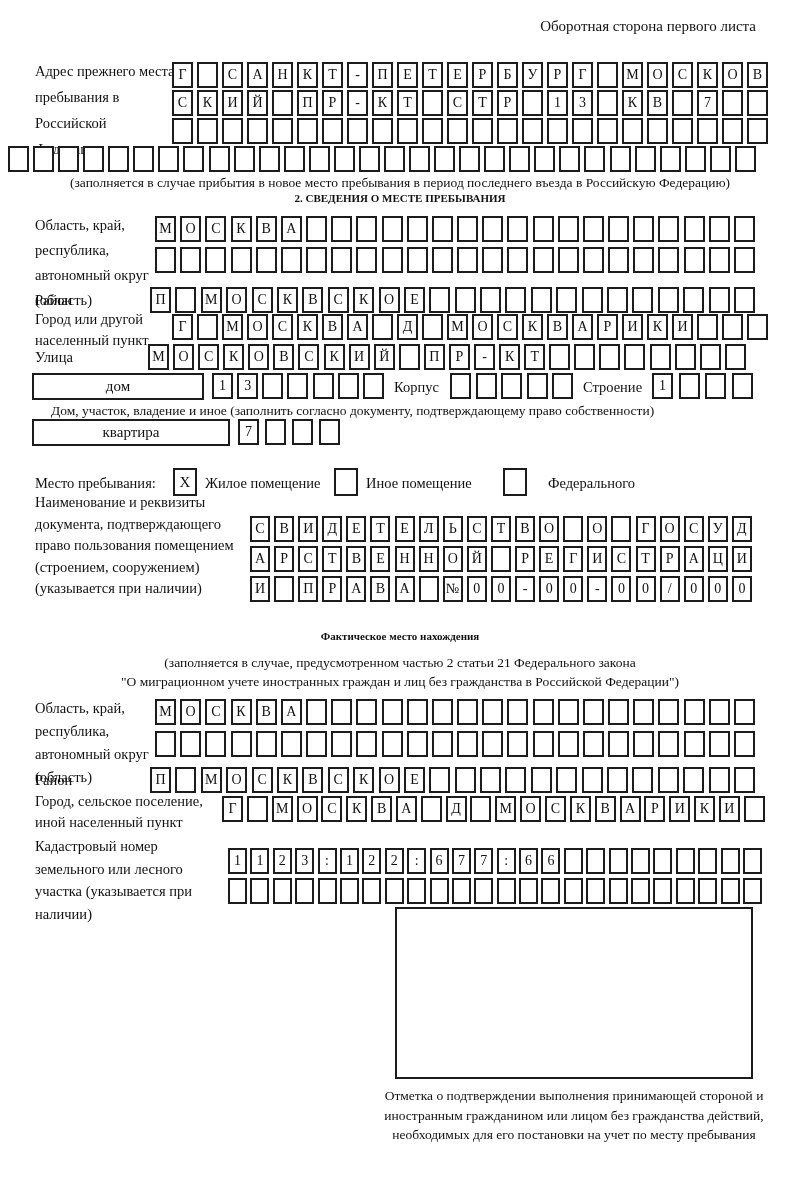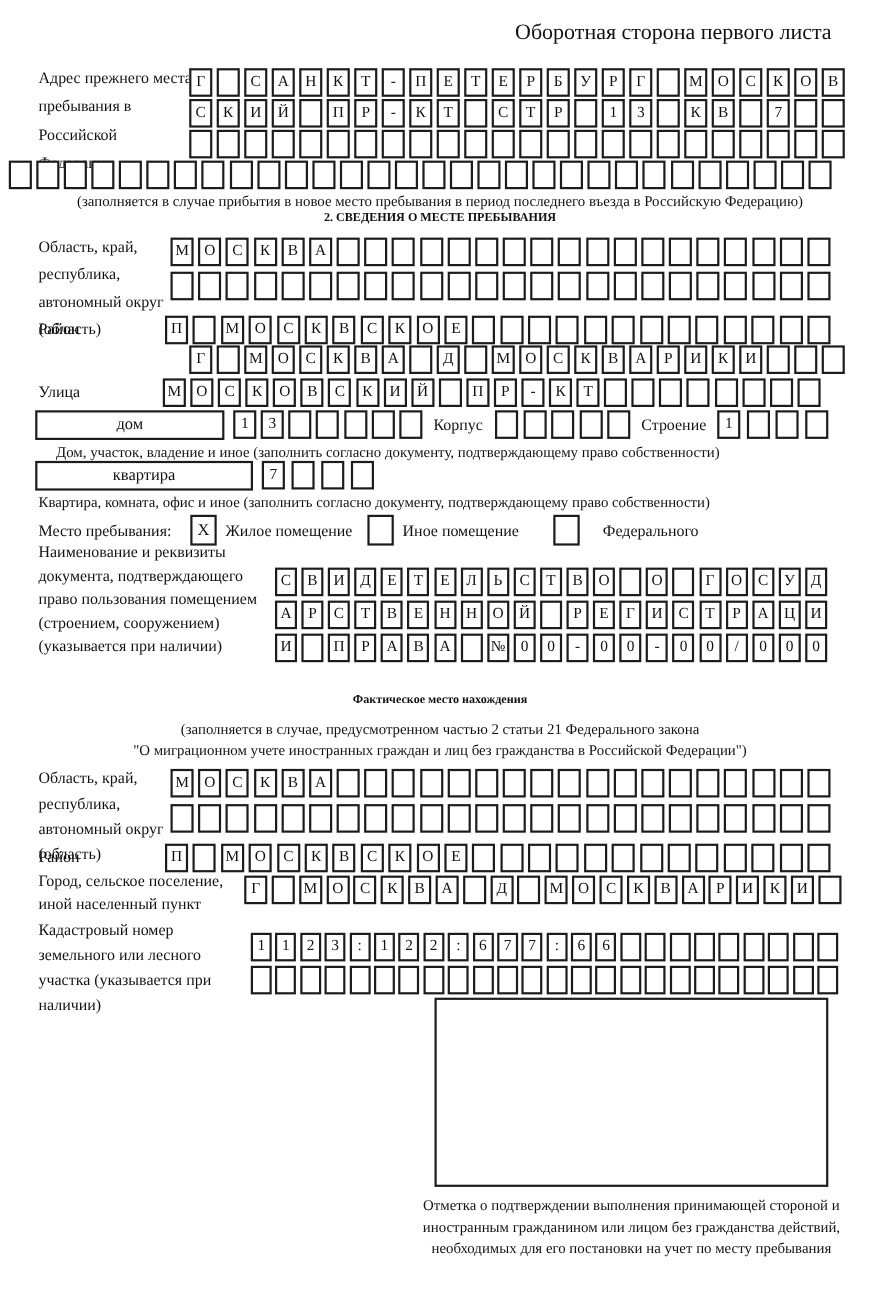--- a/index.html
+++ b/index.html
@@ -1,19 +1,19 @@
 <!DOCTYPE html>
 <html><head>
 <meta charset="utf-8">
 <style>
   html,body{margin:0;padding:0;background:#e8e8e8;}
   .page{position:relative;width:800px;height:1180px;background:#ffffff;margin:0 auto;
         font-family:"Liberation Serif","DejaVu Serif",serif;color:#111;overflow:hidden;}
   .abs{position:absolute;}
-  .note{font-size:20px;}
+  .note{font-size:15px;}
   .lbl{font-size:14.5px;line-height:26px;}
   .lbl.tight{line-height:21px;}
   .cap{font-size:13.5px;}
   .center{text-align:center;width:800px;left:0;}
   .sect-title{font-weight:bold;font-size:11px;}
   .cellrow{display:flex;justify-content:space-between;}
   .cell{width:21px;height:26px;border:2px solid #1c1c1c;box-sizing:border-box;
         display:flex;align-items:center;justify-content:center;
         font-size:14px;background:#fff;flex:0 0 auto;}
   .cw20 .cell{width:20px;}
@@ -221,20 +221,21 @@
       <div class="cell"></div>
       <div class="cell"></div>
       <div class="cell"></div>
       <div class="cell"></div>
       <div class="cell"></div>
       <div class="cell"></div>
       <div class="cell"></div>
       <div class="cell"></div>
     </div>
 
+  <div class="abs lbl tight" style="left:35px;top:309px;width:135px;">Город или другой населенный пункт</div>
   <div class="abs cellrow" style="left:172px;top:314px;width:596px;">
       <div class="cell">Г</div>
       <div class="cell"></div>
       <div class="cell">М</div>
       <div class="cell">О</div>
       <div class="cell">С</div>
       <div class="cell">К</div>
       <div class="cell">В</div>
       <div class="cell">А</div>
       <div class="cell"></div>
@@ -310,21 +311,20 @@
     </div>
   <div class="abs cap" style="left:51px;top:403px;">Дом, участок, владение и иное (заполнить согласно документу, подтверждающему право собственности)</div>
 
   <div class="abs labelbox" style="left:32px;top:419px;width:198px;">квартира</div>
   <div class="abs cellrow" style="left:238px;top:419px;width:102px;">
       <div class="cell">7</div>
       <div class="cell"></div>
       <div class="cell"></div>
       <div class="cell"></div>
     </div>
-  <div class="abs cap" style="left:35px;top:449px;">Квартира, комната, офис и иное (заполнить согласно документу, подтверждающему право собственности)</div>
 
   <div class="abs lbl" style="left:35px;top:470px;">Место пребывания:</div>
   <div class="abs checkbox" style="left:173px;top:468px;">X</div>
   <div class="abs lbl" style="left:205px;top:470px;">Жилое помещение</div>
   <div class="abs checkbox" style="left:334px;top:468px;"></div>
   <div class="abs lbl" style="left:366px;top:470px;">Иное помещение</div>
   <div class="abs checkbox" style="left:503px;top:468px;"></div>
   <div class="abs lbl" style="left:548px;top:470px;">Федерального</div>
 
   <div class="abs lbl" style="left:35px;top:492px;width:212px;line-height:21.5px;">Наименование и реквизиты документа, подтверждающего право пользования помещением (строением, сооружением) (указывается при наличии)</div>

